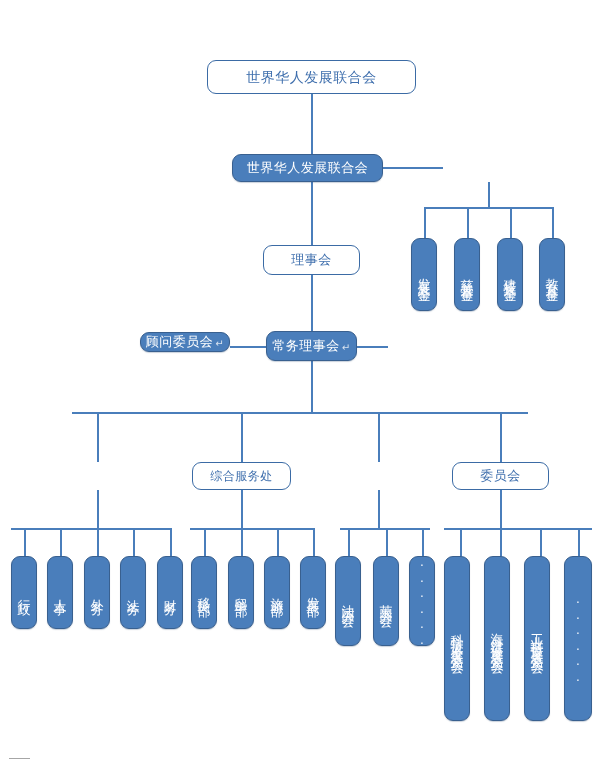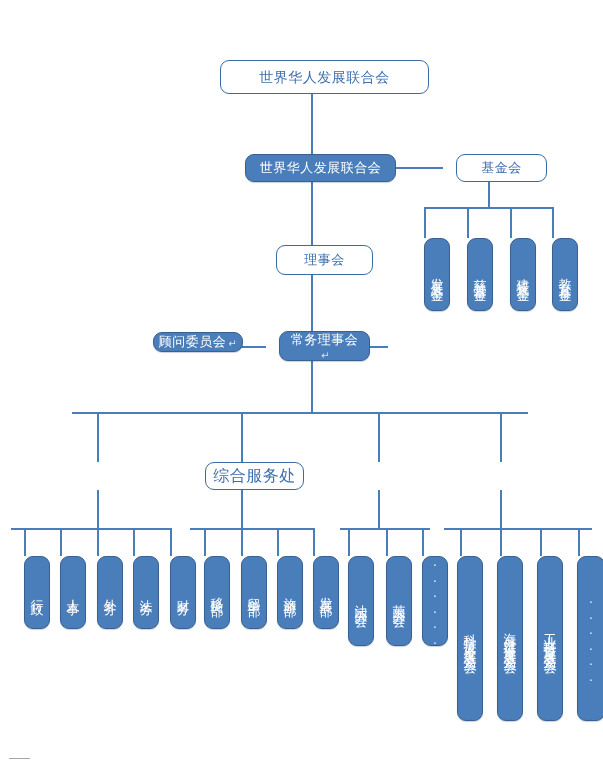--- a/index.html
+++ b/index.html
@@ -25,21 +25,20 @@
     box-sizing: border-box;
     border: 1.6px solid #3b6ba5;
     border-radius: 9px;
     display: flex;
     align-items: center;
     justify-content: center;
     text-align: center;
     line-height: 1.18;
     letter-spacing: 0.5px;
     z-index: 3;
-    margin-left: 13px;
   }
   .node.white {
     background: #ffffff;
     color: #3f6fad;
   }
   .node.filled {
     background: #4a7ebb;
     color: #ffffff;
     border-color: #39608f;
     box-shadow: 0 1px 1px rgba(40,70,110,0.25);
@@ -153,23 +152,20 @@
   <div class="line v" style="left:578px; top:528px; height:28px;"></div>
 
   <div class="node white" style="left:207px; top:60px; width:209px; height:34px; font-size:14px;">
     <span class="node-label">世界华人发展联合会</span>
   </div>
 
   <div class="node filled" style="left:232px; top:154px; width:151px; height:28px; font-size:13px;">
     <span class="node-label">世界华人发展联合会</span>
   </div>
 
-  <div class="node white" style="left:443px; top:154px; width:91px; height:28px; font-size:13px;">
-    <span class="node-label">基金会</span>
-  </div>
 
   <div class="node filled vert" style="left:411px; top:238px; width:26px; height:73px; font-size:13px;">
     <span class="node-label">发展基金</span>
   </div>
   <div class="node filled vert" style="left:454px; top:238px; width:26px; height:73px; font-size:13px;">
     <span class="node-label">慈善基金</span>
   </div>
   <div class="node filled vert" style="left:497px; top:238px; width:26px; height:73px; font-size:13px;">
     <span class="node-label">建投基金</span>
   </div>
@@ -179,28 +175,31 @@
 
   <div class="node white" style="left:263px; top:245px; width:97px; height:30px; font-size:13px;">
     <span class="node-label">理事会</span>
   </div>
 
   <div class="node filled" style="left:140px; top:332px; width:90px; height:20px; font-size:13px;">
     <span class="node-label">顾问委员会</span>
       <span class="ret-mark">↵</span>
   </div>
 
-  <div class="node filled" style="left:266px; top:331px; width:91px; height:30px; font-size:13px;flex-direction:column;">
+  <div class="node filled" style="left:266px; top:331px; width:91px; height:30px; font-size:13px;">
     <span class="node-label">常务理事会</span>
       <span class="ret-mark">↵</span>
   </div>
 
 
-  <div class="node white" style="left:192px; top:462px; width:99px; height:28px; font-size:16px;">
+  <div class="node white" style="left:192px; top:462px; width:99px; height:28px; font-size:12px;">
     <span class="node-label">综合服务处</span>
+  </div>
+  <div class="node white" style="left:452px; top:462px; width:97px; height:28px; font-size:13px;">
+    <span class="node-label">委员会</span>
   </div>
 
   <div class="node filled vert" style="left:11px; top:556px; width:26px; height:73px; font-size:13px;">
     <span class="node-label">行政</span>
   </div>
   <div class="node filled vert" style="left:47px; top:556px; width:26px; height:73px; font-size:13px;">
     <span class="node-label">人事</span>
   </div>
   <div class="node filled vert" style="left:84px; top:556px; width:26px; height:73px; font-size:13px;">
     <span class="node-label">外务</span>

